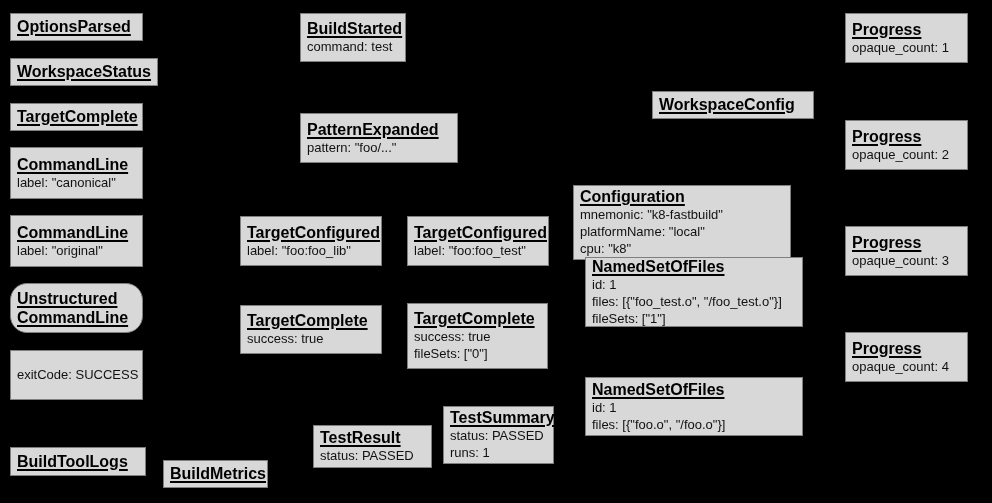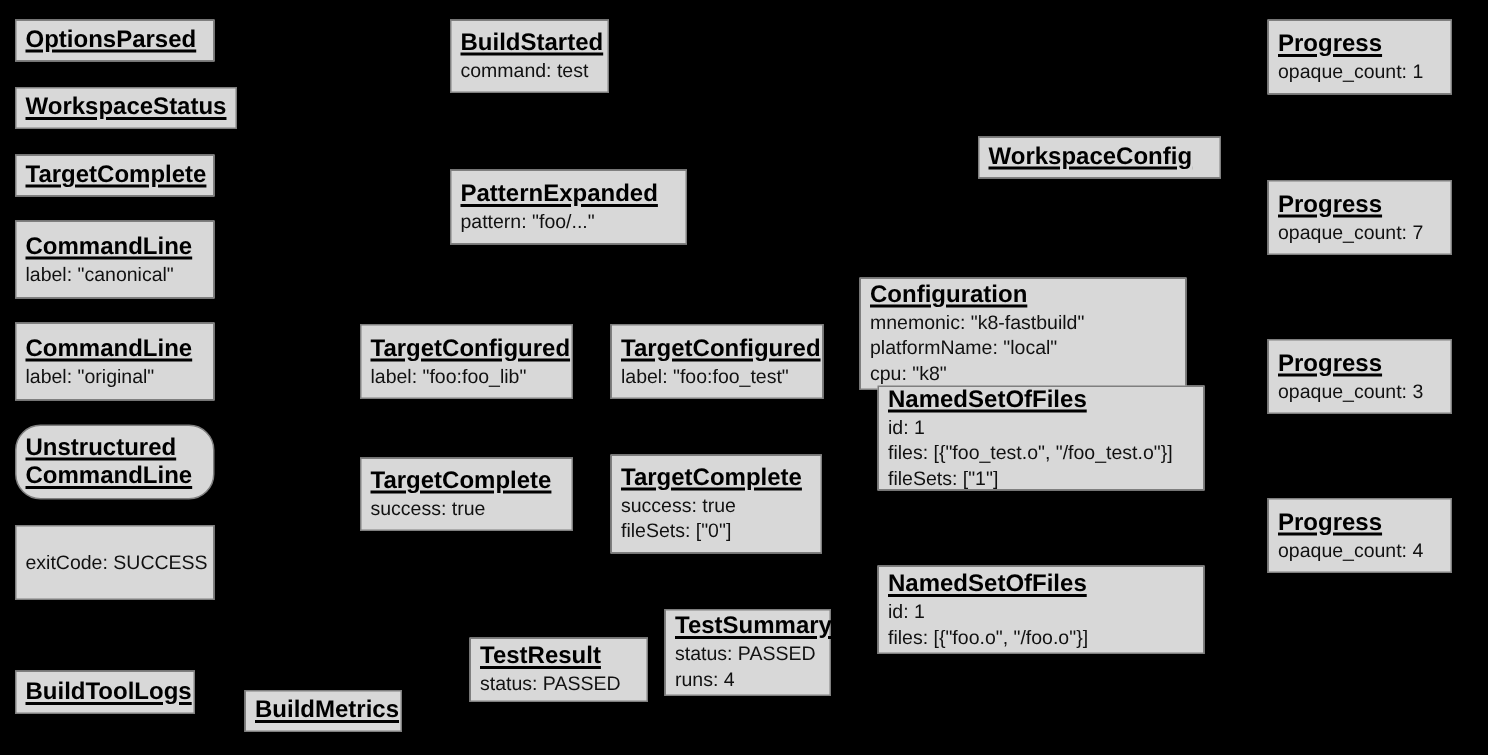--- a/index.html
+++ b/index.html
@@ -69,21 +69,21 @@
       <div class="node-title">CommandLine</div>
       <div class="node-line">label: "original"</div>
     </div>
     <div class="node" style="left: 10px; top: 283px; width: 133px; height: 50px; border-radius: 17px;">
       <div class="node-title">Unstructured
 CommandLine</div>
     </div>
     <div class="node" style="left: 10px; top: 350px; width: 133px; height: 50px;">
       <div class="node-line">exitCode: SUCCESS</div>
     </div>
-    <div class="node" style="left: 10px; top: 447px; width: 120px; height: 29px;">
+    <div class="node" style="left: 10px; top: 447px; width: 136px; height: 29px;">
       <div class="node-title">BuildToolLogs</div>
     </div>
     <div class="node" style="left: 163px; top: 460px; width: 105px; height: 28px;">
       <div class="node-title">BuildMetrics</div>
     </div>
     <div class="node" style="left: 300px; top: 13px; width: 106px; height: 49px;">
       <div class="node-title">BuildStarted</div>
       <div class="node-line">command: test</div>
     </div>
     <div class="node" style="left: 300px; top: 113px; width: 158px; height: 50px;">
@@ -107,21 +107,21 @@
       <div class="node-line">success: true</div>
       <div class="node-line">fileSets: ["0"]</div>
     </div>
     <div class="node" style="left: 313px; top: 425px; width: 119px; height: 43px;">
       <div class="node-title">TestResult</div>
       <div class="node-line">status: PASSED</div>
     </div>
     <div class="node" style="left: 443px; top: 406px; width: 111px; height: 58px;">
       <div class="node-title">TestSummary</div>
       <div class="node-line">status: PASSED</div>
-      <div class="node-line">runs: 4</div>
+      <div class="node-line">runs: 1</div>
     </div>
     <div class="node" style="left: 652px; top: 91px; width: 162px; height: 28px;">
       <div class="node-title">WorkspaceConfig</div>
     </div>
     <div class="node" style="left: 573px; top: 157px; width: 218px; height: 75px; margin-top: 28px;">
       <div class="node-title">Configuration</div>
       <div class="node-line">mnemonic: "k8-fastbuild"</div>
       <div class="node-line">platformName: "local"</div>
       <div class="node-line">cpu: "k8"</div>
     </div>
@@ -135,21 +135,21 @@
       <div class="node-title">NamedSetOfFiles</div>
       <div class="node-line">id: 1</div>
       <div class="node-line">files: [{"foo.o", "/foo.o"}]</div>
     </div>
     <div class="node" style="left: 845px; top: 13px; width: 123px; height: 50px;">
       <div class="node-title">Progress</div>
       <div class="node-line">opaque_count: 1</div>
     </div>
     <div class="node" style="left: 845px; top: 120px; width: 123px; height: 50px;">
       <div class="node-title">Progress</div>
-      <div class="node-line">opaque_count: 7</div>
+      <div class="node-line">opaque_count: 2</div>
     </div>
     <div class="node" style="left: 845px; top: 226px; width: 123px; height: 50px;">
       <div class="node-title">Progress</div>
       <div class="node-line">opaque_count: 3</div>
     </div>
     <div class="node" style="left: 845px; top: 332px; width: 123px; height: 50px;">
       <div class="node-title">Progress</div>
       <div class="node-line">opaque_count: 4</div>
     </div>
   </div>

